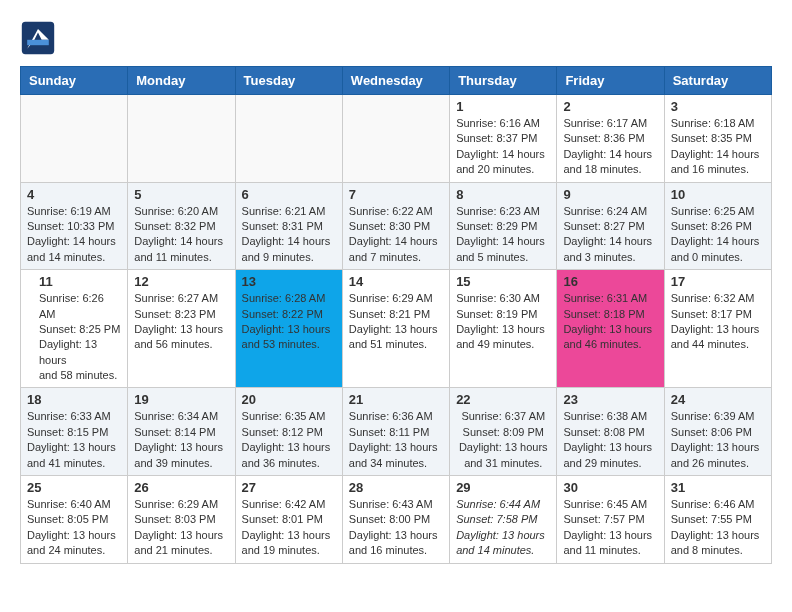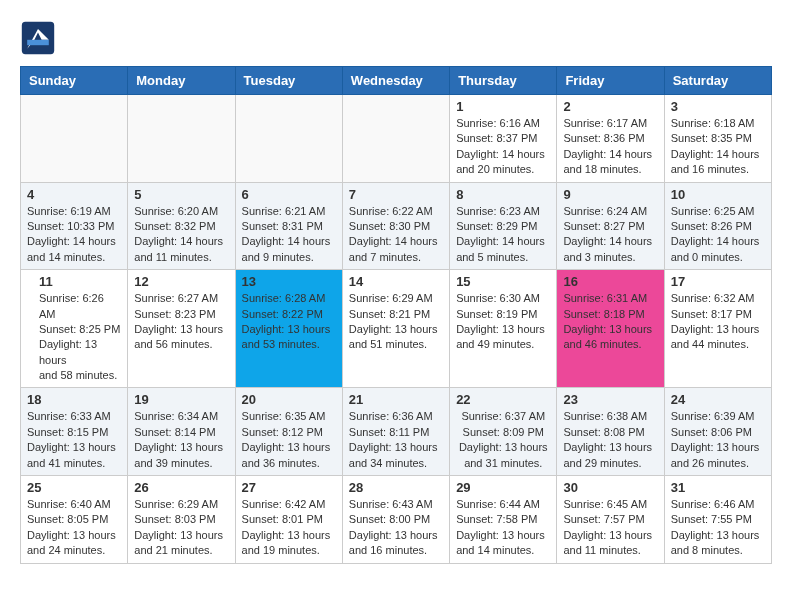--- a/index.html
+++ b/index.html
@@ -325,21 +325,21 @@
         </td>
         <td style="background: rgb(255, 255, 255);">
           <span class="day-number">28</span>
           <div class="day-info" style="white-space: pre-line;">Sunrise: 6:43 AM
 Sunset: 8:00 PM
 Daylight: 13 hours
 and 16 minutes.</div>
         </td>
         <td style="background: rgb(255, 255, 255);">
           <span class="day-number">29</span>
-          <div class="day-info" style="white-space: pre-line;">Sunrise: 6:44 AM
+          <div class="day-info" style="white-space: pre-line; font-style: italic;">Sunrise: 6:44 AM
 Sunset: 7:58 PM
 Daylight: 13 hours
 and 14 minutes.</div>
         </td>
         <td style="background: rgb(255, 255, 255);">
           <span class="day-number">30</span>
           <div class="day-info" style="white-space: pre-line;">Sunrise: 6:45 AM
 Sunset: 7:57 PM
 Daylight: 13 hours
 and 11 minutes.</div>

